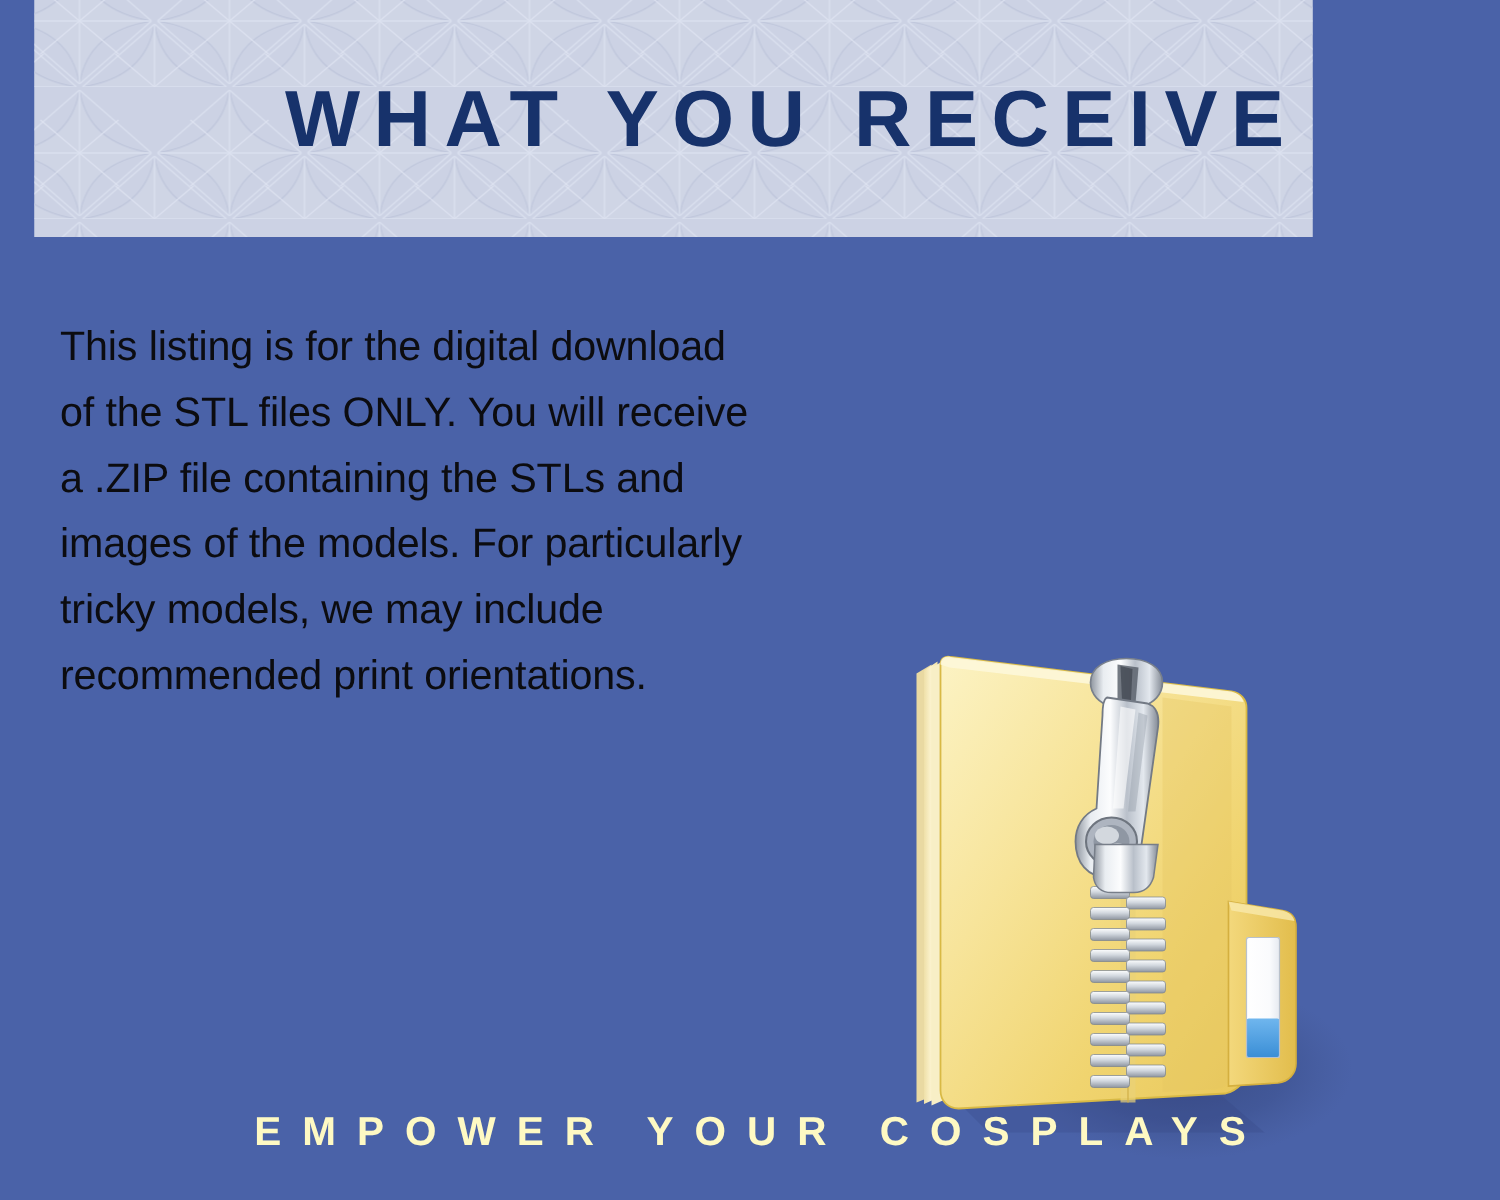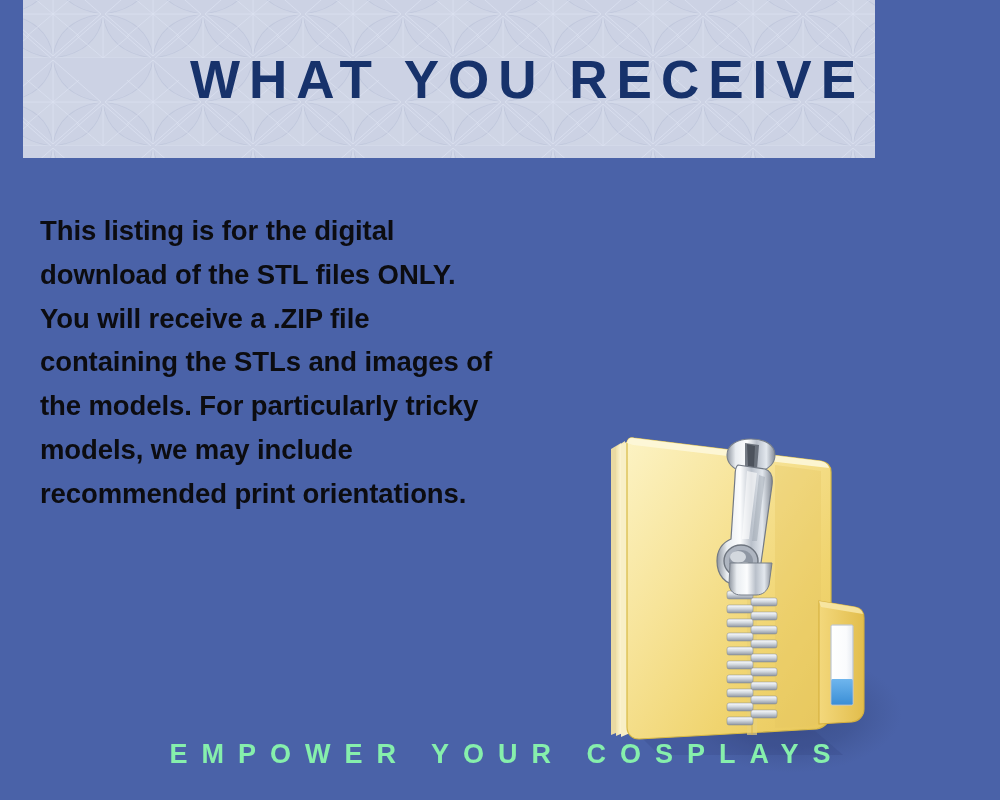--- a/index.html
+++ b/index.html
@@ -71,37 +71,36 @@
     left: 40px;
     top: 51px;
     width: 470px;
   }
   .para {
     margin: 0;
     color: #0c0c10;
     font-size: 27.5px;
     line-height: 43.8px;
     letter-spacing: -0.1px;
-    font-weight: bold;
   }
   .para + .para {
     margin-top: 43.8px;
   }
 
   .footer-tagline {
     position: absolute;
     left: 0;
     bottom: 30px;
     width: 1000px;
     text-align: center;
     font-size: 27px;
     font-weight: bold;
     letter-spacing: 14px;
     text-indent: 14px;
-    color: #86efac;
+    color: #fef9c3;
     white-space: nowrap;
   }
 
   
   .zip-icon {
     position: absolute;
     left: 575px;
     top: 255px;
     width: 330px;
     height: 360px;

